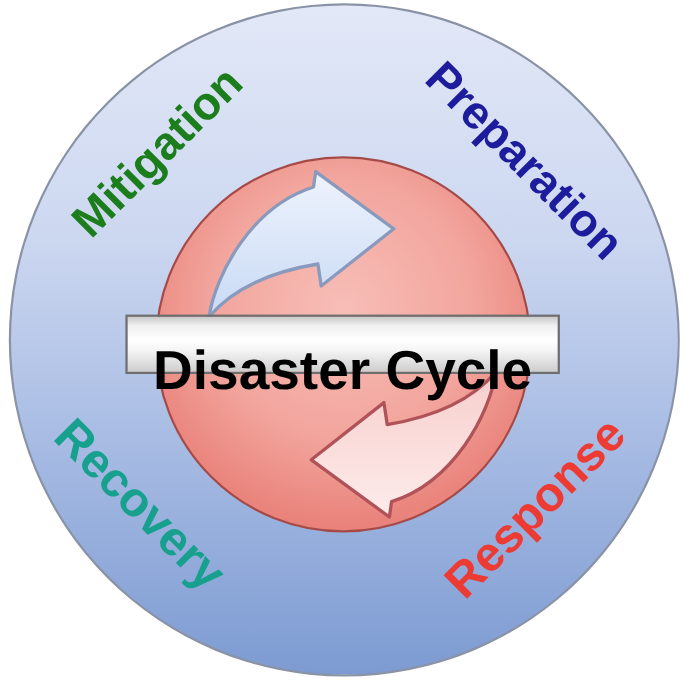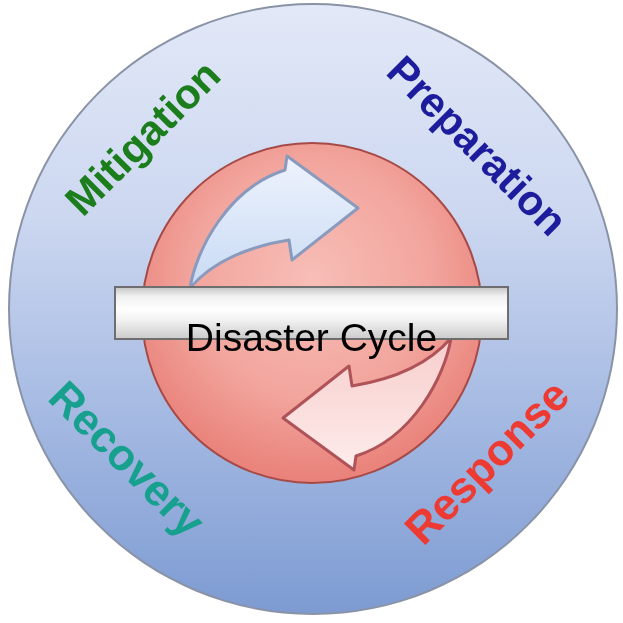--- a/index.html
+++ b/index.html
@@ -40,22 +40,22 @@
     left: 114px; top: 286px;
     width: 395px; height: 54px;
     box-sizing: border-box;
     border: 2px solid #6e6e6e;
     background: linear-gradient(180deg, #c9c9c9 0%, #f0f0f0 16%, #ffffff 42%, #f4f4f4 62%, #cdcdcd 100%);
     display: flex;
     align-items: center;
     justify-content: center;
   }
   .title-text {
-    font-size: 39px;
-    font-weight: normal;
+    font-size: 50px;
+    font-weight: bold;
     color: #000000;
     letter-spacing: 0px;
     line-height: 1;
     white-space: nowrap;
     margin-top: 48px;
   }
   .stage-label {
     position: absolute;
     font-weight: bold;
     white-space: nowrap;

